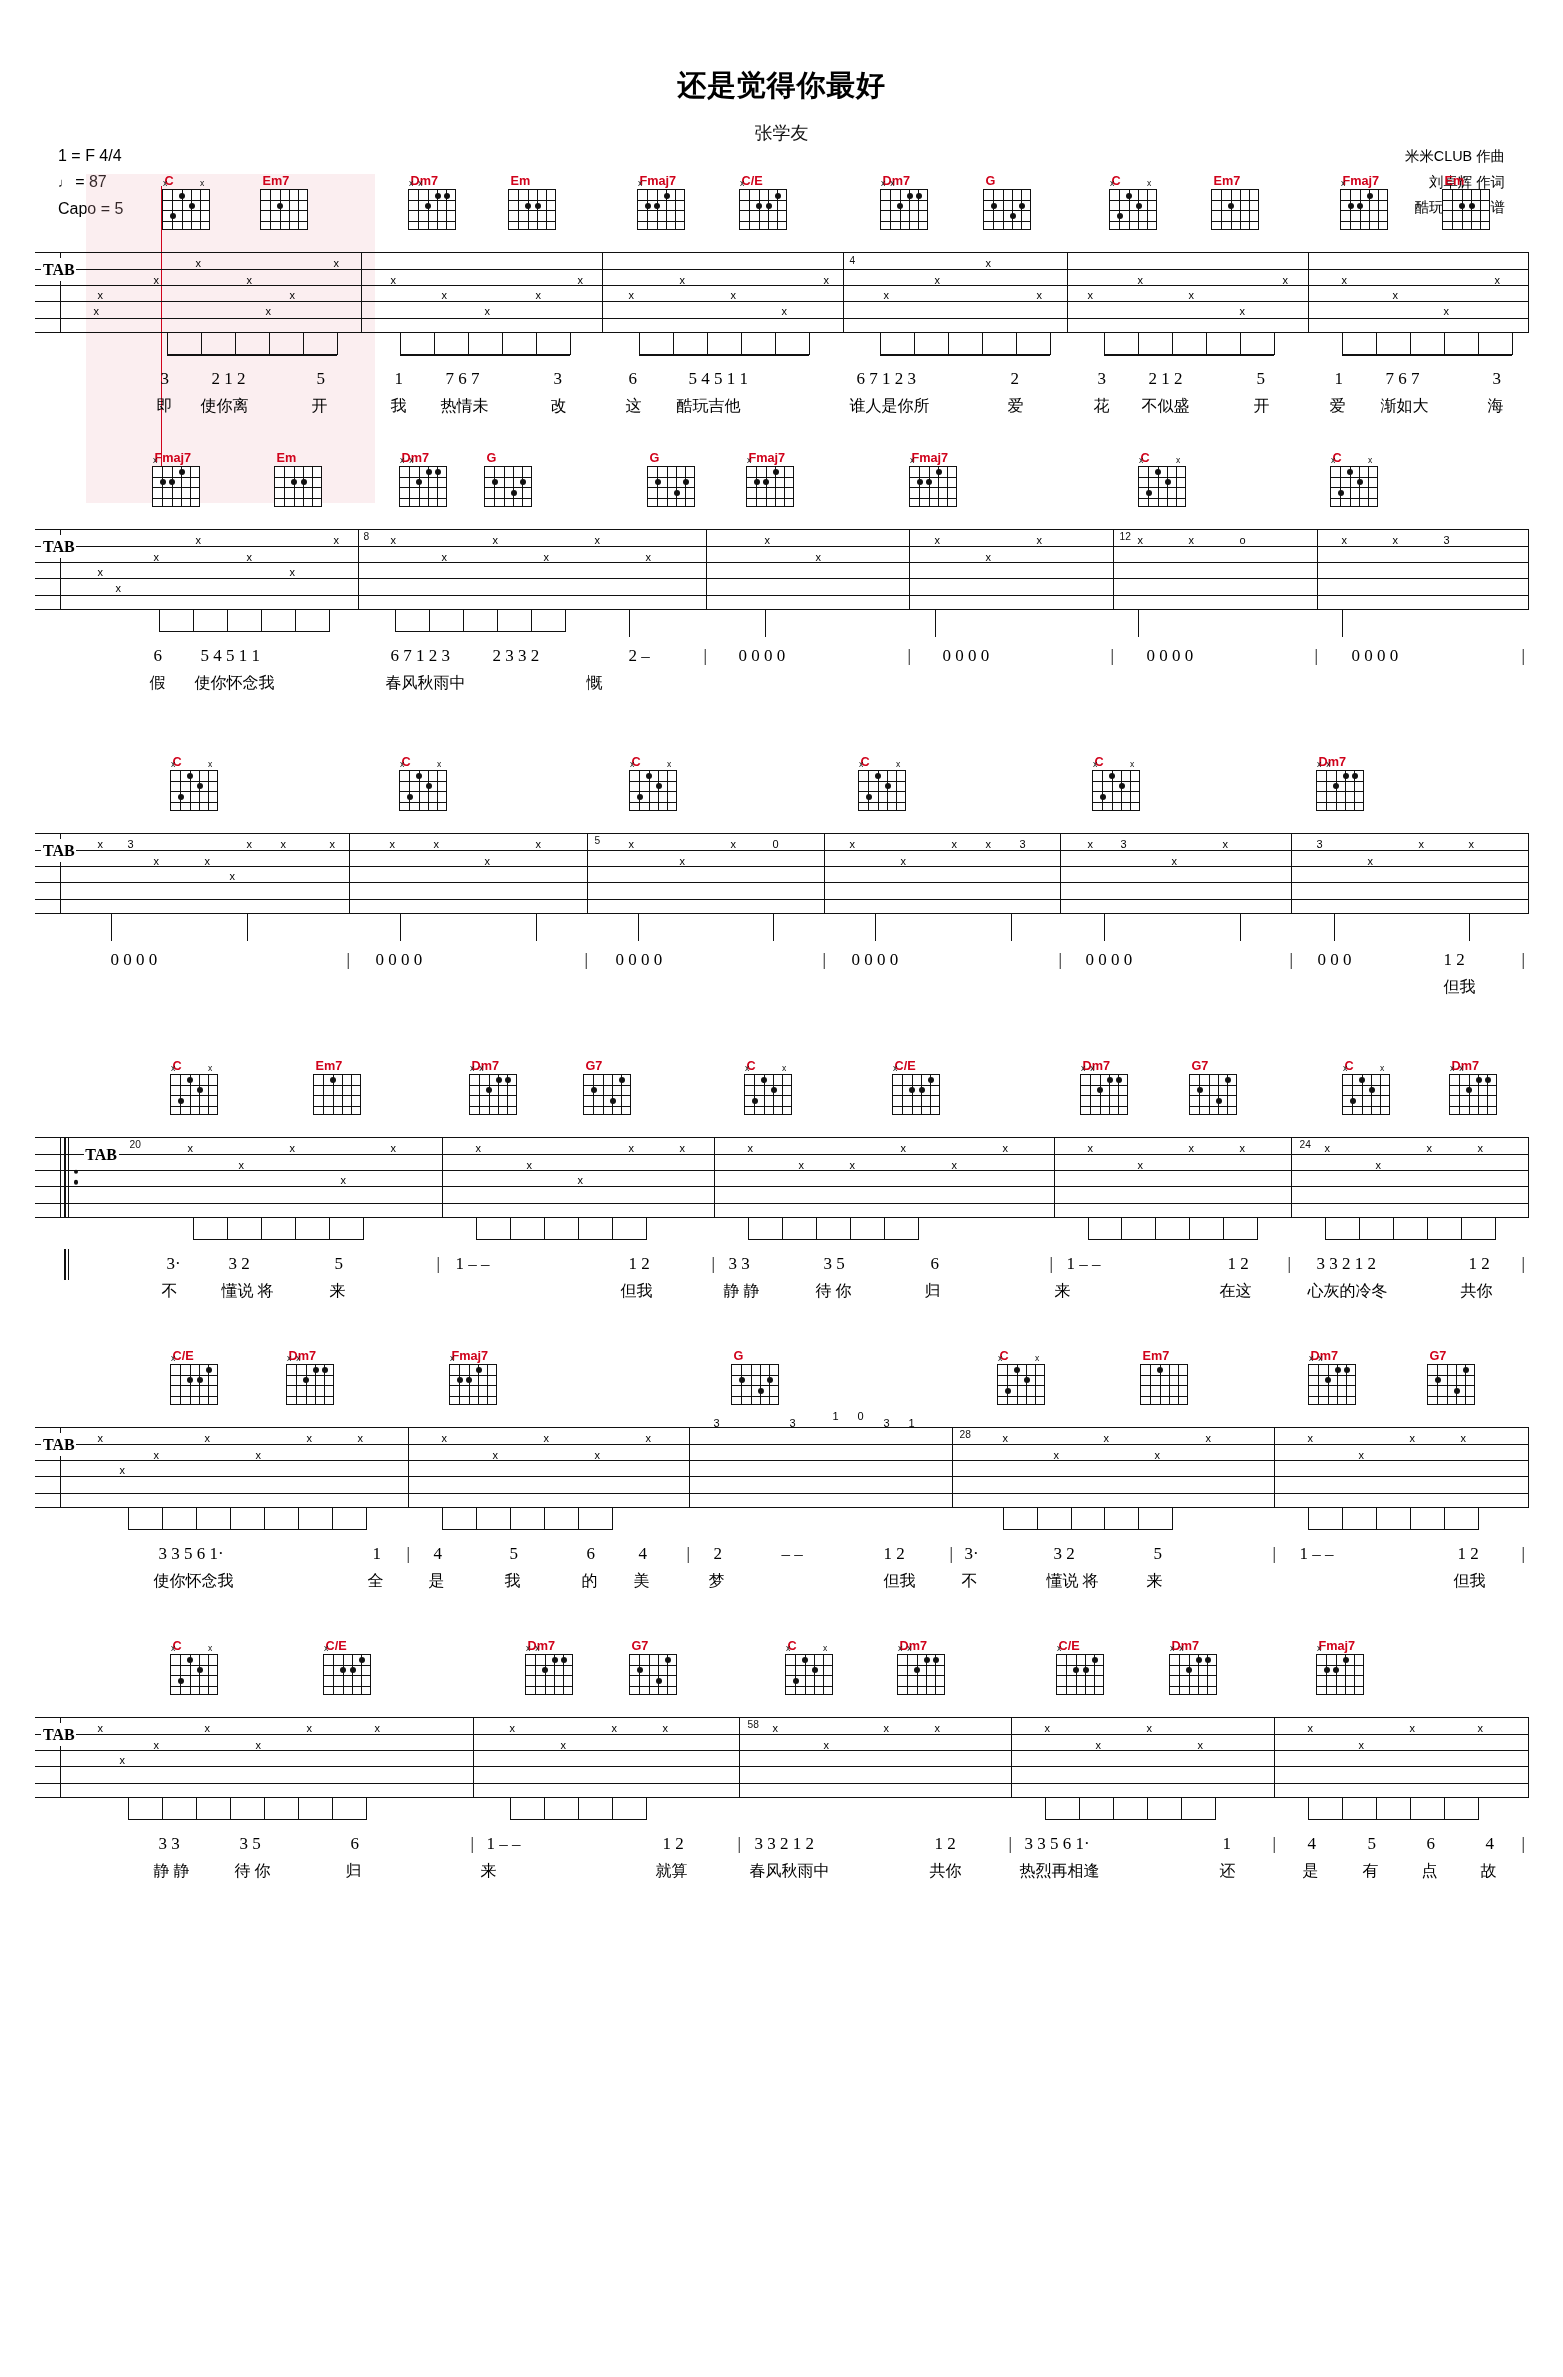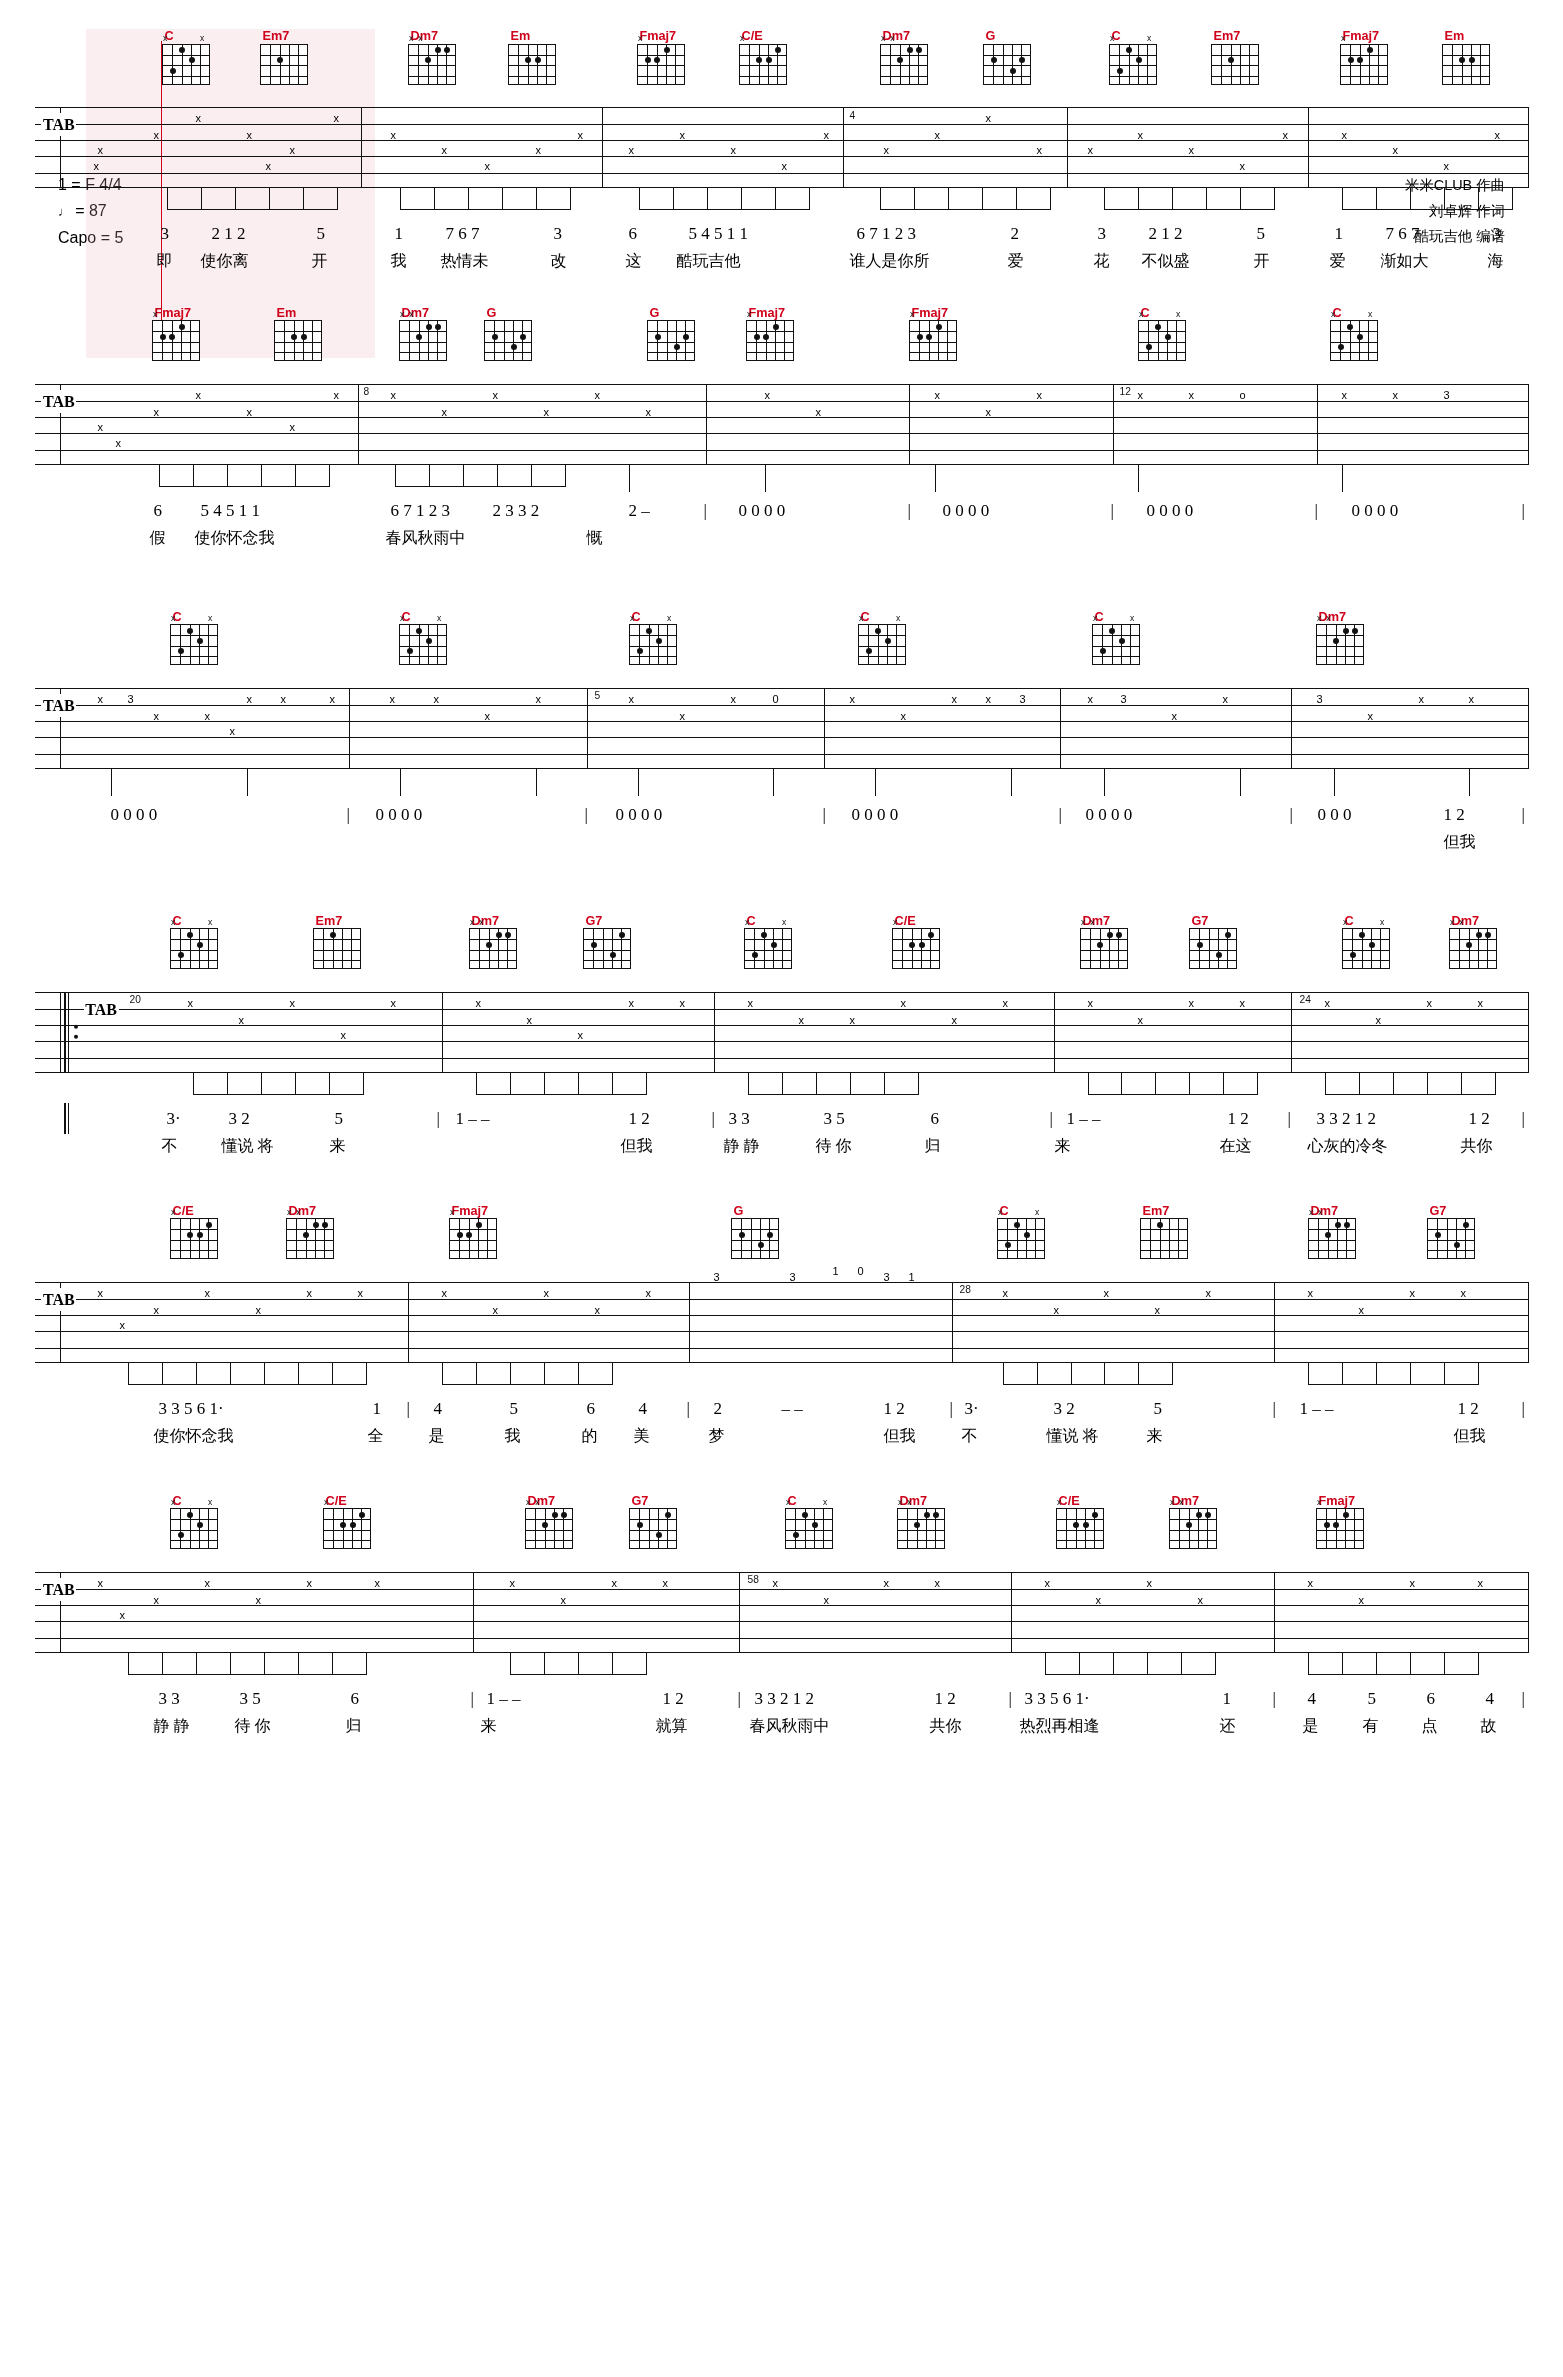--- a/index.html
+++ b/index.html
@@ -175,20 +175,22 @@
     position: absolute;
     width: 1.7px;
     background: #d0021b;
   }
 </style>
 </head>
 <body>
 
 <div class="page">
 
+  <div class="title">还是觉得你最好</div>
+  <div class="subtitle">张学友</div>
 
   <div class="meta-left">
     <div>1 = F 4/4</div>
     <div>
       <span class="tempo-note">♩</span>
       <span>= 87</span>
     </div>
     <div>Capo = 5</div>
   </div>
 

